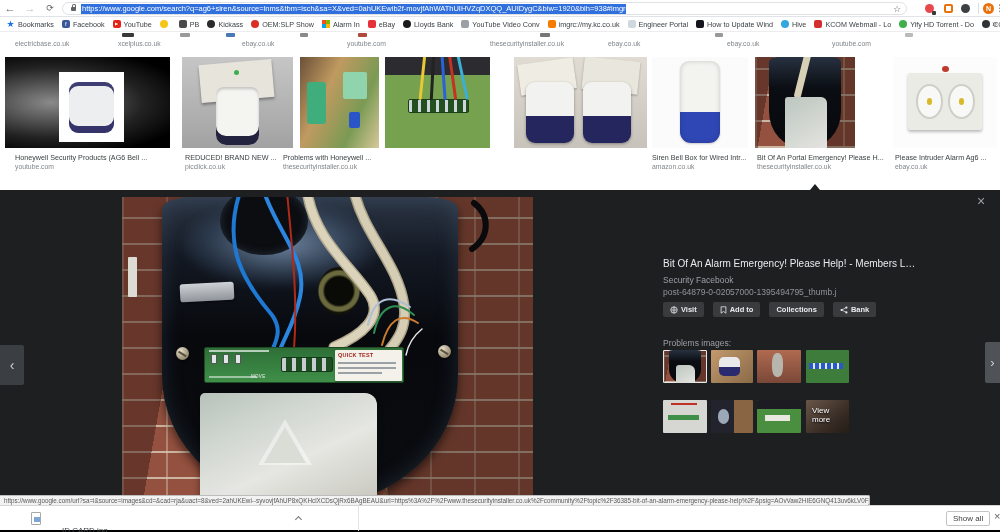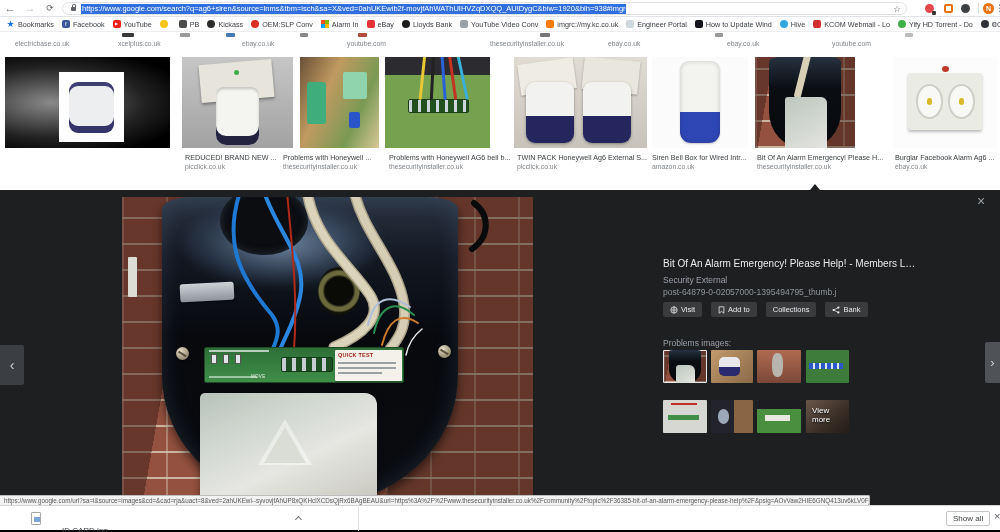--- a/index.html
+++ b/index.html
@@ -128,21 +128,21 @@
   .tri2{position:absolute;left:64px;top:34px;width:0;height:0;border-left:21px solid transparent;border-right:21px solid transparent;border-bottom:36px solid #d9ddd5;}
   .screw{position:absolute;width:13px;height:13px;border-radius:50%;
          background:radial-gradient(circle at 35% 30%,#e6ddca,#978d72 70%,#6b6350);box-shadow:0 1px 2px rgba(0,0,0,.6);}
   .screw::after{content:"";position:absolute;left:2px;top:5.5px;width:9px;height:1.5px;background:#5a523e;transform:rotate(32deg);}
   .wires{position:absolute;left:0;top:0;width:411px;height:308px;}
 
   
   .vtitle{position:absolute;left:663px;top:68px;width:300px;font-size:10px;color:#e8eaed;white-space:nowrap;overflow:hidden;text-overflow:ellipsis;}
   .vsrc{position:absolute;left:663px;top:85px;font-size:8.5px;color:#9aa0a6;}
   .vfile{position:absolute;left:663px;top:97px;font-size:8.5px;color:#8f949a;}
-  .vbtns{position:absolute;left:663px;top:112px;display:flex;gap:9px;}
+  .vbtns{position:absolute;left:663px;top:112px;display:flex;gap:9px;font-weight:bold;}
   .vbtn{height:15px;background:#3a3b3d;border-radius:2px;color:#e8eaed;font-size:7.5px;display:flex;align-items:center;gap:3px;padding:0 7px;cursor:pointer;white-space:nowrap;}
   .vbtn svg{display:block;}
   .rlabel{position:absolute;left:663px;top:148px;font-size:8.5px;color:#9aa0a6;}
   .rcell{position:absolute;height:33px;overflow:hidden;cursor:pointer;border-radius:1px;}
   .rcell.sel{outline:1.5px solid #e8e8e8;outline-offset:-1px;}
   .row1{top:160px;} .row2{top:210px;}
   .r2s{background:linear-gradient(135deg,#c29a6c,#8a6a48);}
   .r2s::after{content:"";position:absolute;left:18%;top:22%;width:52%;height:58%;border-radius:5px;
         background:linear-gradient(#e9e9ec 0 52%,#2a2a6e 52% 100%);}
   .r3s{background:linear-gradient(#b06a50,#7a4838);}
@@ -218,21 +218,21 @@
     <span class="bm">
         <i class="bmi" style="position: static; background: rgb(74, 74, 74);"></i>
         <span>PB</span>
       </span>
     <span class="bm">
         <i class="bmi" style="position: static; border-radius: 50%; background: rgb(43, 43, 43);"></i>
         <span>Kickass</span>
       </span>
     <span class="bm">
         <i class="bmi" style="position: static; border-radius: 50%; background: rgb(217, 48, 37);"></i>
-        <span>OEM:SLP Conv</span>
+        <span>OEM:SLP Show</span>
       </span>
     <span class="bm">
         <i class="bmi" style="position: static; border-radius: 0px; background: conic-gradient(rgb(127, 186, 0) 0deg, rgb(127, 186, 0) 25%, rgb(255, 185, 0) 0deg, rgb(255, 185, 0) 50%, rgb(0, 164, 239) 0deg, rgb(0, 164, 239) 75%, rgb(242, 80, 34) 0deg);"></i>
         <span>Alarm In</span>
       </span>
     <span class="bm">
         <i class="bmi" style="position: static; background: rgb(229, 50, 56);"></i>
         <span>eBay</span>
       </span>
     <span class="bm">
@@ -331,46 +331,42 @@
         <i class="k"></i>
         <i class="w"></i>
       </div>
     <div class="thumb t8" style="left:893px;width:104px">
         <i class="a"></i>
         <i class="b"></i>
         <i class="c"></i>
         <i class="d"></i>
       </div>
 
+    <div class="cap" style="left:15px;width:158px">
+      <div class="t">Honeywell Security Products (AG6 Bell ...</div>
+        <div class="s">youtube.com</div>
+      </div>
     <div class="cap" style="left:185px;width:110px">
       <div class="t">REDUCED! BRAND NEW ...</div>
         <div class="s">picclick.co.uk</div>
       </div>
     <div class="cap" style="left:283px;width:96px">
       <div class="t">Problems with Honeywell ...</div>
         <div class="s">thesecurityinstaller.co.uk</div>
       </div>
-    <div class="cap" style="left:389px;width:122px">
-      <div class="t">Problems with Honeywell AG6 bell b...</div>
-        <div class="s">thesecurityinstaller.co.uk</div>
-      </div>
-    <div class="cap" style="left:517px;width:130px">
-      <div class="t">TWIN PACK Honeywell Ag6 External S...</div>
-        <div class="s">picclick.co.uk</div>
-      </div>
     <div class="cap" style="left:652px;width:98px">
       <div class="t">Siren Bell Box for Wired Intr...</div>
         <div class="s">amazon.co.uk</div>
       </div>
     <div class="cap" style="left:757px;width:128px">
-      <div class="t">Bit Of An Alarm Emergency! Please H...</div>
+      <div class="t">Bit Of An Portal Emergency! Please H...</div>
         <div class="s">thesecurityinstaller.co.uk</div>
       </div>
     <div class="cap" style="left:895px;width:102px">
-      <div class="t">Burglar Facebook Alarm Ag6 ...</div>
+      <div class="t">Please Intruder Alarm Ag6 ...</div>
         <div class="s">ebay.co.uk</div>
       </div>
   </div>
 
   <div class="caret"></div>
   <div class="panel">
 
     <div class="photo brick">
       <div class="plate"></div>
       <div class="reflect"></div>
@@ -413,21 +409,21 @@
       </div>
       <div class="screw" style="left:54px;top:150px"></div>
       <div class="screw" style="left:316px;top:148px"></div>
     </div>
 
     <div class="navchev chevL">‹</div>
     <div class="navchev chevR">›</div>
     <div class="closeX">×</div>
 
     <div class="vtitle">Bit Of An Alarm Emergency! Please Help! - Members L…</div>
-    <div class="vsrc">Security External</div>
+    <div class="vsrc">Security Facebook</div>
     <div class="vfile">post-64879-0-02057000-1395494795_thumb.j</div>
     <div class="vbtns">
       <div class="vbtn">
         <svg width="8" height="8" viewBox="0 0 10 10">
             <circle cx="5" cy="5" r="4" stroke="#e8eaed" fill="none"></circle>
             <path d="M1 5h8M5 1c1.5 1.2 1.5 6.8 0 8M5 1c-1.5 1.2-1.5 6.8 0 8" stroke="#e8eaed" fill="none" stroke-width=".8"></path>
           </svg>
         <span>Visit</span>
       </div>
       <div class="vbtn">

